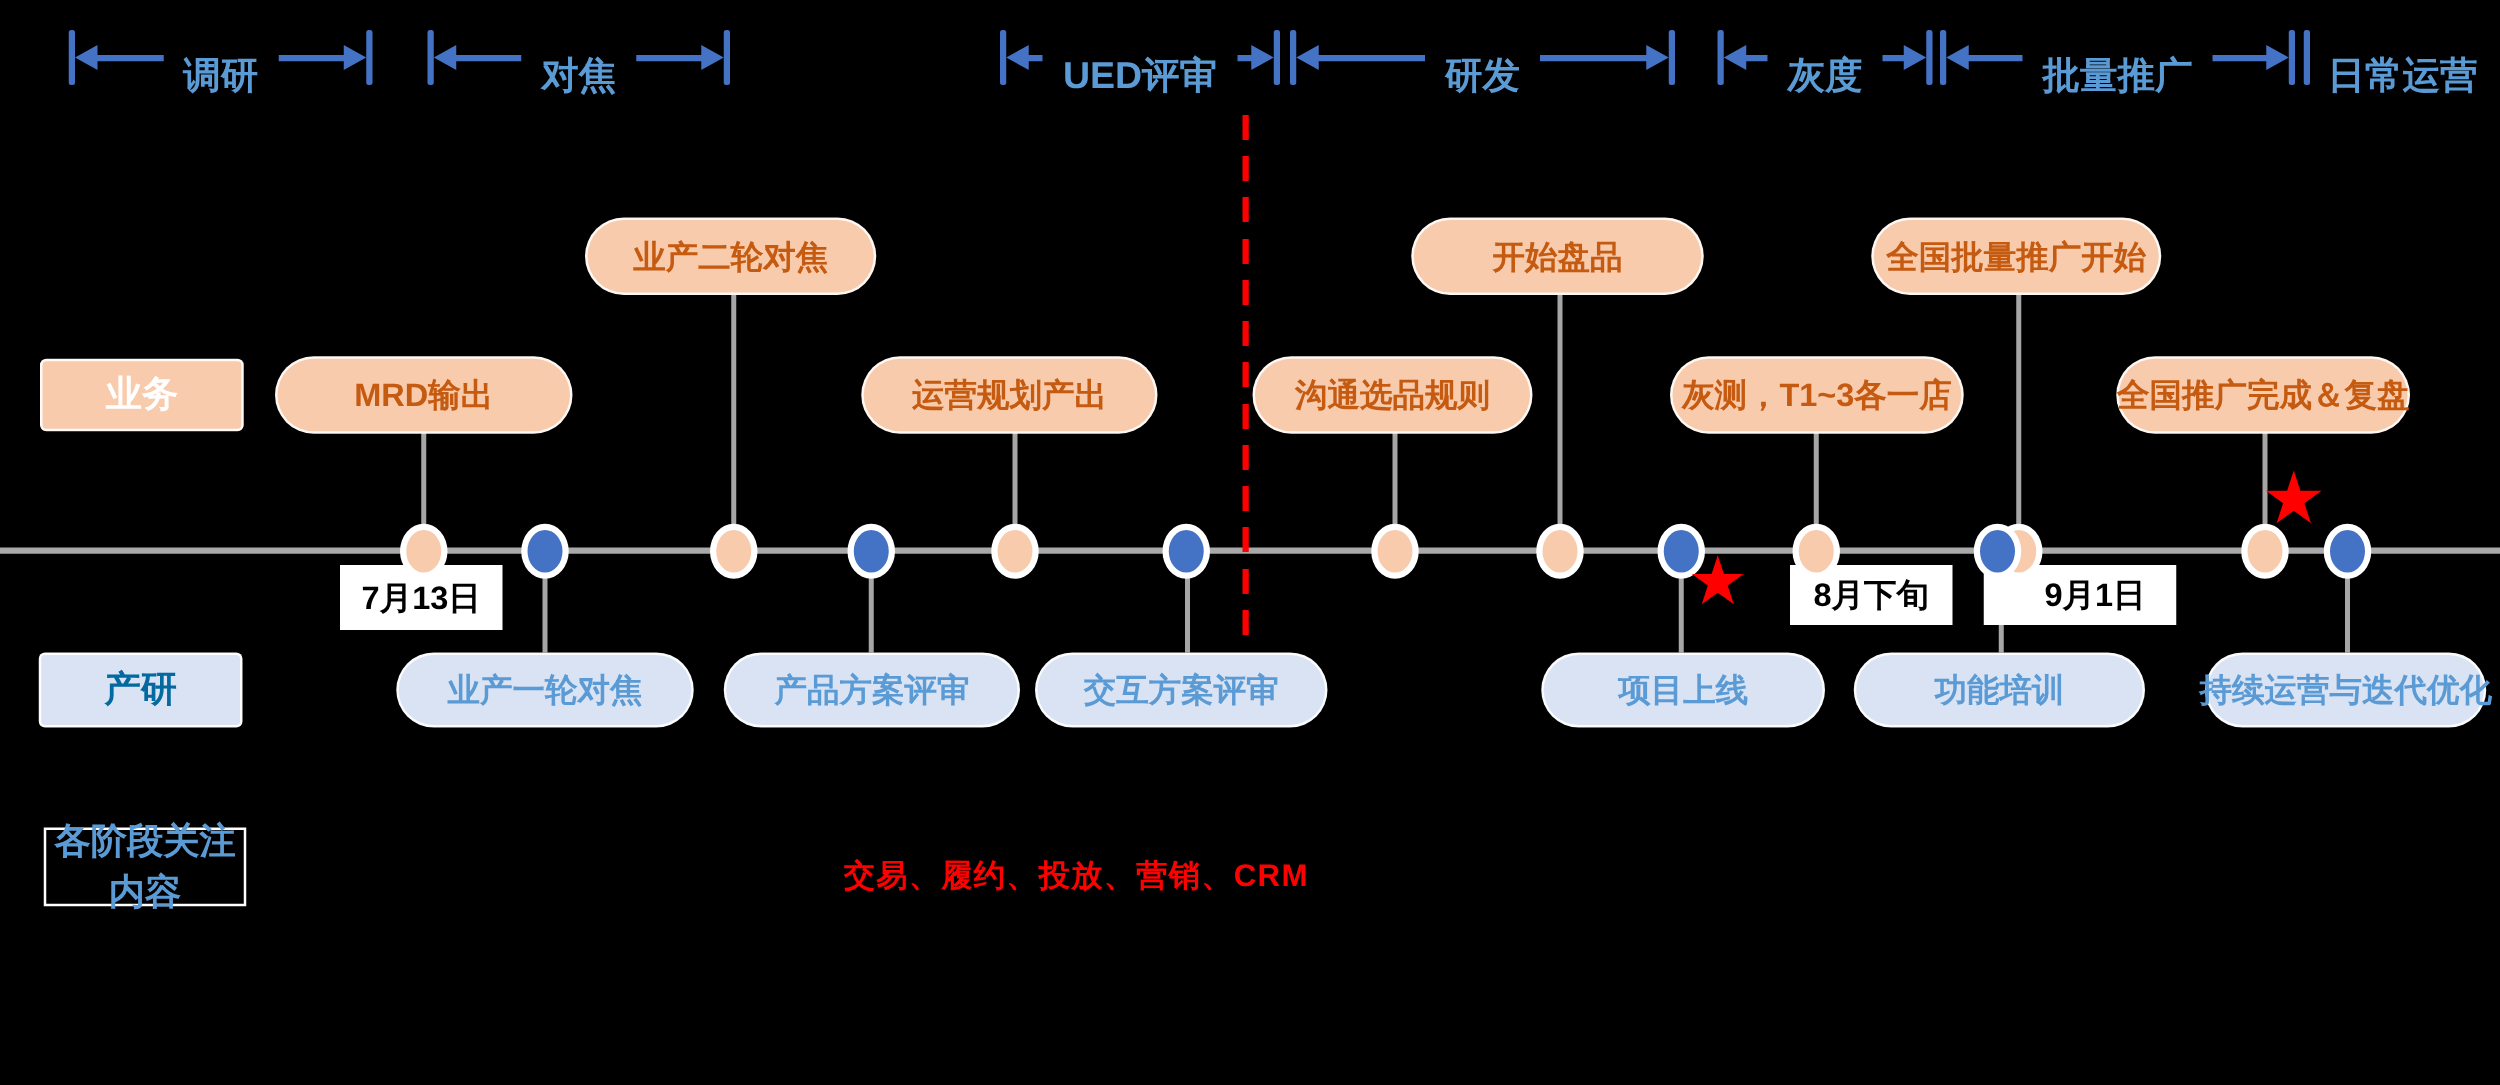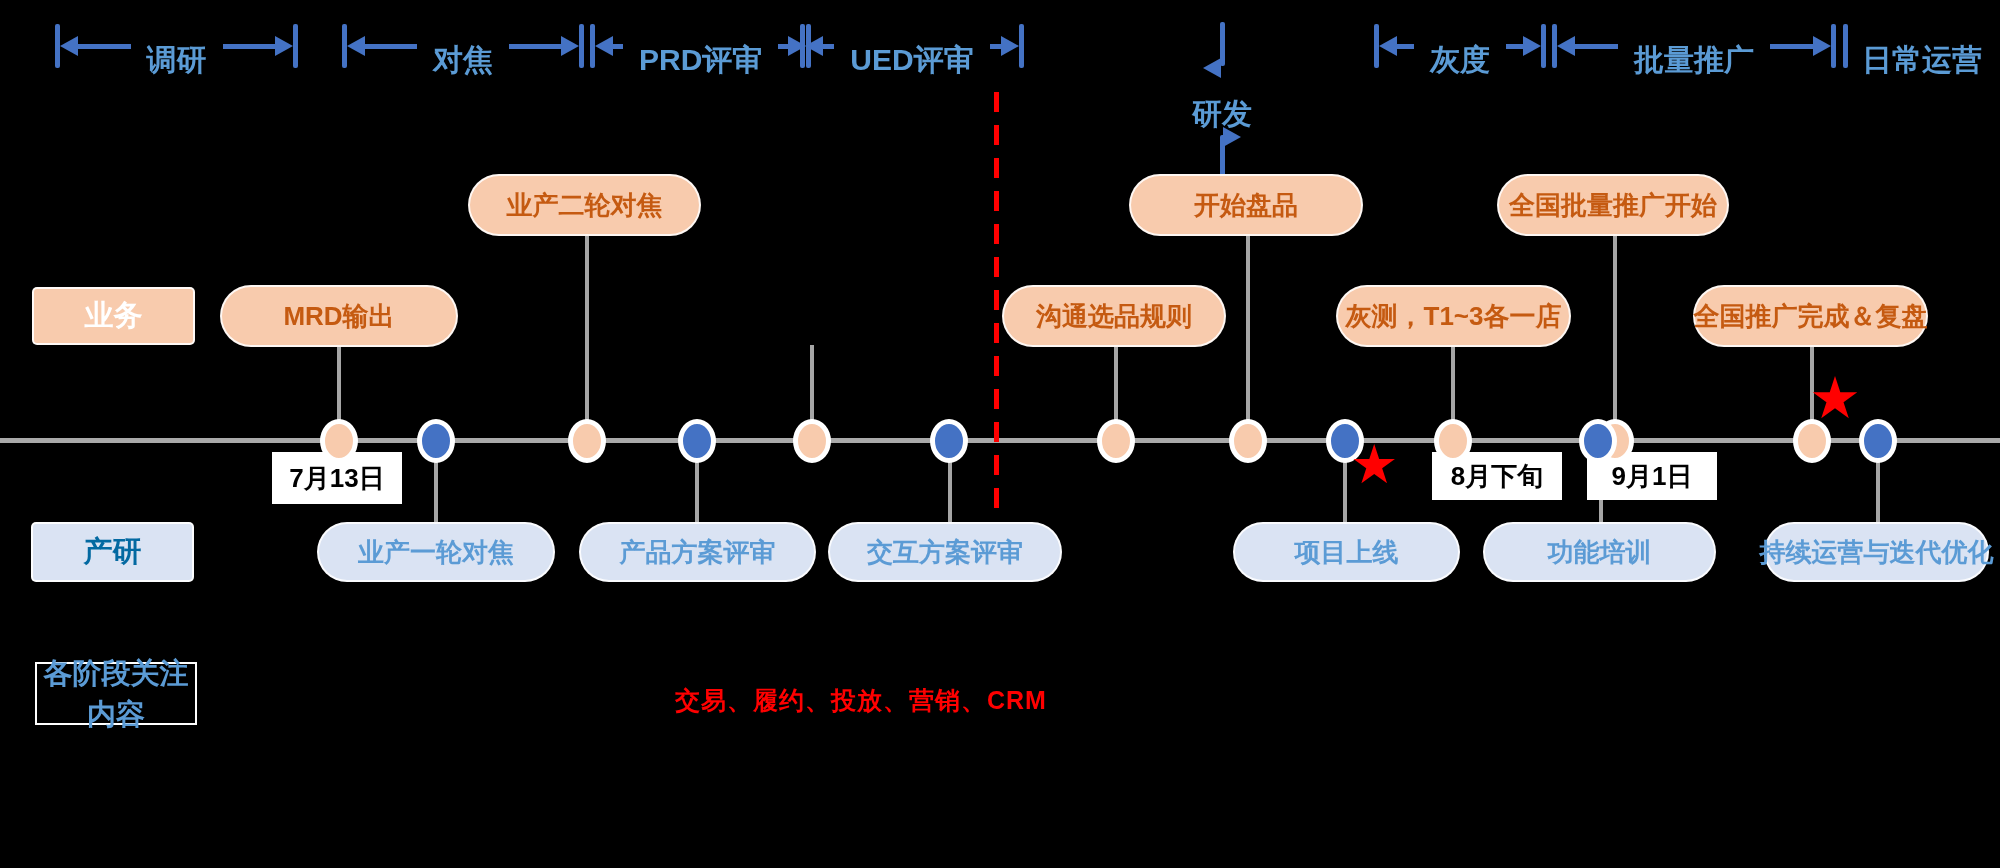--- a/index.html
+++ b/index.html
@@ -68,35 +68,28 @@
     <span class="parrow right"></span>
     <span class="pbar"></span>
   </div>
   <div class="phase" style="left:342px;width:242px;">
     <span class="pbar"></span>
     <span class="parrow left"></span>
     <span class="plabel">对焦</span>
     <span class="parrow right"></span>
     <span class="pbar"></span>
   </div>
-  <div class="phase" style="left:590px;width:202px;">
-    <span class="pbar"></span>
-    <span class="parrow left"></span>
-    <span class="plabel">PRD评审</span>
-    <span class="parrow right"></span>
-    <span class="pbar"></span>
-  </div>
   <div class="phase" style="left:800px;width:224px;">
     <span class="pbar"></span>
     <span class="parrow left"></span>
     <span class="plabel">UED评审</span>
     <span class="parrow right"></span>
     <span class="pbar"></span>
   </div>
-  <div class="phase" style="left:1068px;width:308px;flex-direction:column;">
+  <div class="phase" style="left:1032px;width:308px;">
     <span class="pbar"></span>
     <span class="parrow left"></span>
     <span class="plabel">研发</span>
     <span class="parrow right"></span>
     <span class="pbar"></span>
   </div>
   <div class="phase" style="left:1350px;width:172px;padding-left:24px;">
     <span class="pbar"></span>
     <span class="parrow left"></span>
     <span class="plabel">灰度</span>
@@ -140,20 +133,23 @@
   <div class="rowlabel product" style="left:31px;top:522px;width:163px;height:60px;">
     <span>产研</span>
   </div>
 
   <div class="bubble orange" style="left:220px;top:285px;width:238px;">
     <span>MRD输出</span>
   </div>
   <div class="bubble orange" style="left:468px;top:174px;width:233px;">
     <span>业产二轮对焦</span>
   </div>
+  <div class="bubble orange" style="left:689px;top:285px;width:237px;">
+    <span>运营规划产出</span>
+  </div>
   <div class="bubble orange" style="left:1002px;top:285px;width:224px;">
     <span>沟通选品规则</span>
   </div>
   <div class="bubble orange" style="left:1129px;top:174px;width:234px;">
     <span>开始盘品</span>
   </div>
   <div class="bubble orange" style="left:1336px;top:285px;width:235px;">
     <span>灰测，T1~3各一店</span>
   </div>
   <div class="bubble orange" style="left:1497px;top:174px;width:232px;">
@@ -181,21 +177,21 @@
   <div class="bubble blue" style="left:1764px;top:522px;width:225px;">
     <span>持续运营与迭代优化</span>
   </div>
 
   <div class="datelabel" style="left:272px;top:452px;width:130px;height:52px;">
     <span>7月13日</span>
   </div>
   <div class="datelabel" style="left:1388px;top:452px;width:130px;height:48px;margin-left:44px;">
     <span>8月下旬</span>
   </div>
-  <div class="datelabel" style="left:1587px;top:452px;width:130px;height:48px;">
+  <div class="datelabel" style="left:1587px;top:452px;width:130px;height:48px;padding-left:24px;">
     <span>9月1日</span>
   </div>
 
   <div class="dot orange" style="left:320px;"></div>
   <div class="dot blue" style="left:417px;"></div>
   <div class="dot orange" style="left:568px;"></div>
   <div class="dot blue" style="left:678px;"></div>
   <div class="dot orange" style="left:793px;"></div>
   <div class="dot blue" style="left:930px;"></div>
   <div class="dot orange" style="left:1097px;"></div>

